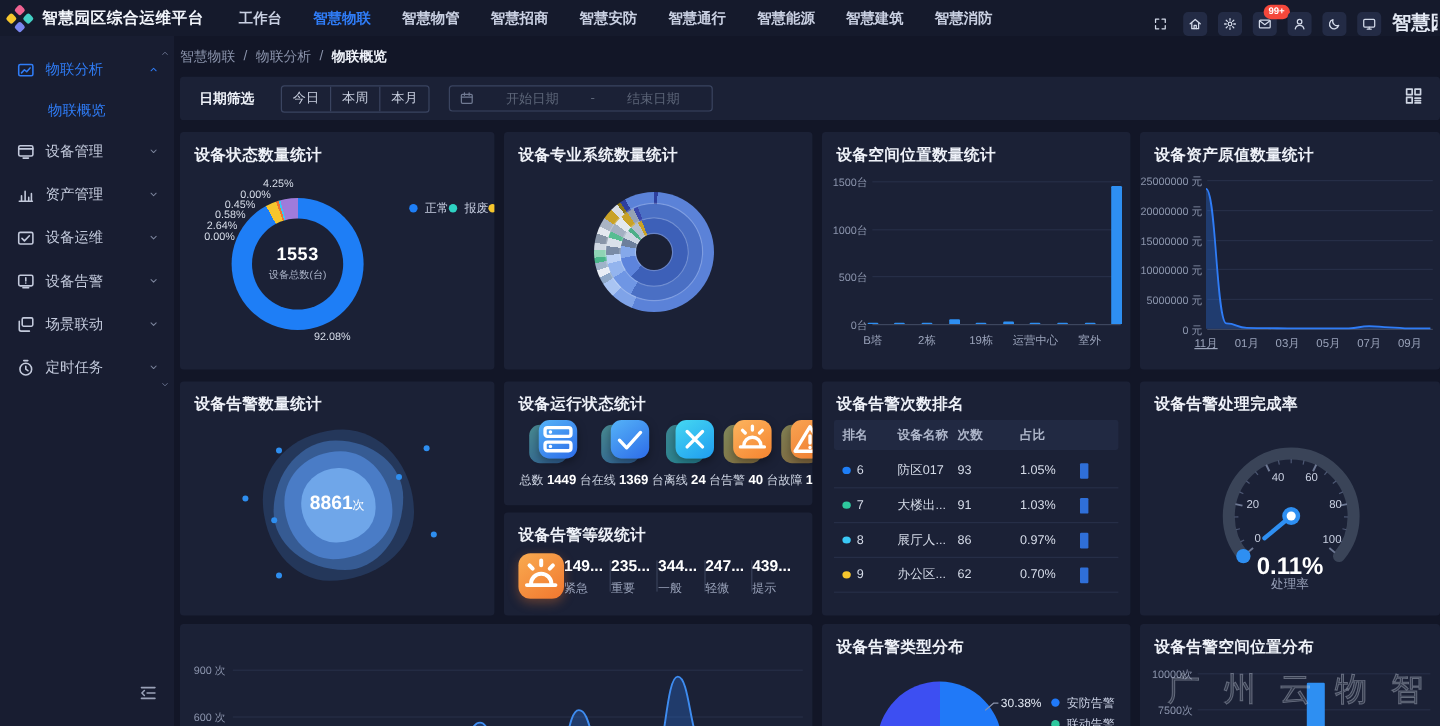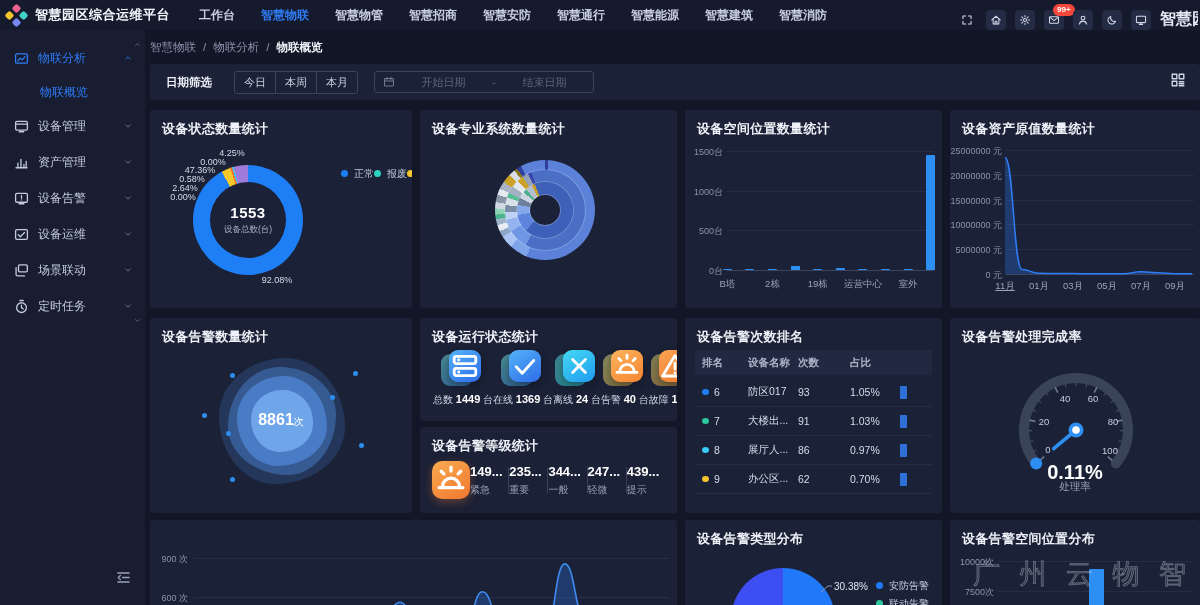--- a/index.html
+++ b/index.html
@@ -239,41 +239,41 @@
             </svg>
           </div>
           <div class="slbl">资产管理</div>
           <div class="schev" data-icon="chevDown">
             <svg viewBox="0 0 16 16" fill="none" stroke="currentColor" stroke-width="1.4" stroke-linecap="round" stroke-linejoin="round">
               <path d="M4.6 6.4L8 9.8l3.4-3.4"></path>
             </svg>
           </div>
         </div>
         <div class="sitem">
+          <div class="sico" data-icon="ops">
+            <svg viewBox="0 0 16 16" fill="none" stroke="currentColor" stroke-width="1.4" stroke-linecap="round" stroke-linejoin="round">
+              <rect x="1.7" y="2.8" width="12.6" height="10.4" rx="1.4"></rect>
+              <path d="M4.6 8.2l2.2 2.2 4.4-4.6"></path>
+            </svg>
+          </div>
+          <div class="slbl">设备运维</div>
+          <div class="schev" data-icon="chevDown">
+            <svg viewBox="0 0 16 16" fill="none" stroke="currentColor" stroke-width="1.4" stroke-linecap="round" stroke-linejoin="round">
+              <path d="M4.6 6.4L8 9.8l3.4-3.4"></path>
+            </svg>
+          </div>
+        </div>
+        <div class="sitem">
           <div class="sico" data-icon="alarmMenu">
             <svg viewBox="0 0 16 16" fill="none" stroke="currentColor" stroke-width="1.4" stroke-linecap="round" stroke-linejoin="round">
               <rect x="1.7" y="2.6" width="12.6" height="9.4" rx="1.4"></rect>
               <path d="M8 4.8v2.8M8 9.4v.1M5.4 13.6h5.2"></path>
             </svg>
           </div>
           <div class="slbl">设备告警</div>
-          <div class="schev" data-icon="chevDown">
-            <svg viewBox="0 0 16 16" fill="none" stroke="currentColor" stroke-width="1.4" stroke-linecap="round" stroke-linejoin="round">
-              <path d="M4.6 6.4L8 9.8l3.4-3.4"></path>
-            </svg>
-          </div>
-        </div>
-        <div class="sitem">
-          <div class="sico" data-icon="ops">
-            <svg viewBox="0 0 16 16" fill="none" stroke="currentColor" stroke-width="1.4" stroke-linecap="round" stroke-linejoin="round">
-              <rect x="1.7" y="2.8" width="12.6" height="10.4" rx="1.4"></rect>
-              <path d="M4.6 8.2l2.2 2.2 4.4-4.6"></path>
-            </svg>
-          </div>
-          <div class="slbl">设备运维</div>
           <div class="schev" data-icon="chevDown">
             <svg viewBox="0 0 16 16" fill="none" stroke="currentColor" stroke-width="1.4" stroke-linecap="round" stroke-linejoin="round">
               <path d="M4.6 6.4L8 9.8l3.4-3.4"></path>
             </svg>
           </div>
         </div>
         <div class="sitem">
           <div class="sico" data-icon="scene">
             <svg viewBox="0 0 16 16" fill="none" stroke="currentColor" stroke-width="1.4" stroke-linecap="round" stroke-linejoin="round">
               <rect x="4.8" y="2" width="9.4" height="7.4" rx="1.2"></rect>
@@ -361,21 +361,21 @@
     <div class="cbody" id="c0">
         <div class="donut" style="left: 43px; top: 55px; width: 110px; height: 110px; background: conic-gradient(rgb(30, 126, 246) 0%, rgb(30, 126, 246) 92.08%, rgb(46, 210, 195) 92.08%, rgb(46, 210, 195) 92.08%, rgb(246, 198, 45) 92.08%, rgb(246, 198, 45) 94.72%, rgb(240, 114, 54) 94.72%, rgb(240, 114, 54) 95.3%, rgb(58, 200, 245) 95.3%, rgb(58, 200, 245) 95.75%, rgb(63, 78, 208) 95.75%, rgb(63, 78, 208) 95.75%, rgb(159, 123, 219) 95.75%, rgb(159, 123, 219) 100%);"></div>
         <div class="hole" style="left: 60px; top: 72px; width: 76px; height: 76px;">
           <div class="hv">1553</div>
           <div class="hl">设备总数(台)</div>
         </div>
         <div class="pct" style="left: 127px; top: 170px;">92.08%</div>
         <div class="pct" style="left: 33px; top: 87px;">0.00%</div>
         <div class="pct" style="left: 35px; top: 78px;">2.64%</div>
         <div class="pct" style="left: 42px; top: 69px;">0.58%</div>
-        <div class="pct" style="left: 50px; top: 60px;">47.36%</div>
+        <div class="pct" style="left: 50px; top: 60px;">0.45%</div>
         <div class="pct" style="left: 63px; top: 52px;">0.00%</div>
         <div class="pct" style="left: 82px; top: 43px;">4.25%</div>
         <div class="legend" style="left: 191px; top: 56px;">
           <div class="li">
             <div class="dot" style="background: rgb(30, 126, 246);"></div>
             <div class="lt">正常</div>
           </div>
           <div class="li">
             <div class="dot" style="background: rgb(46, 210, 195);"></div>
             <div class="lt">报废</div>

